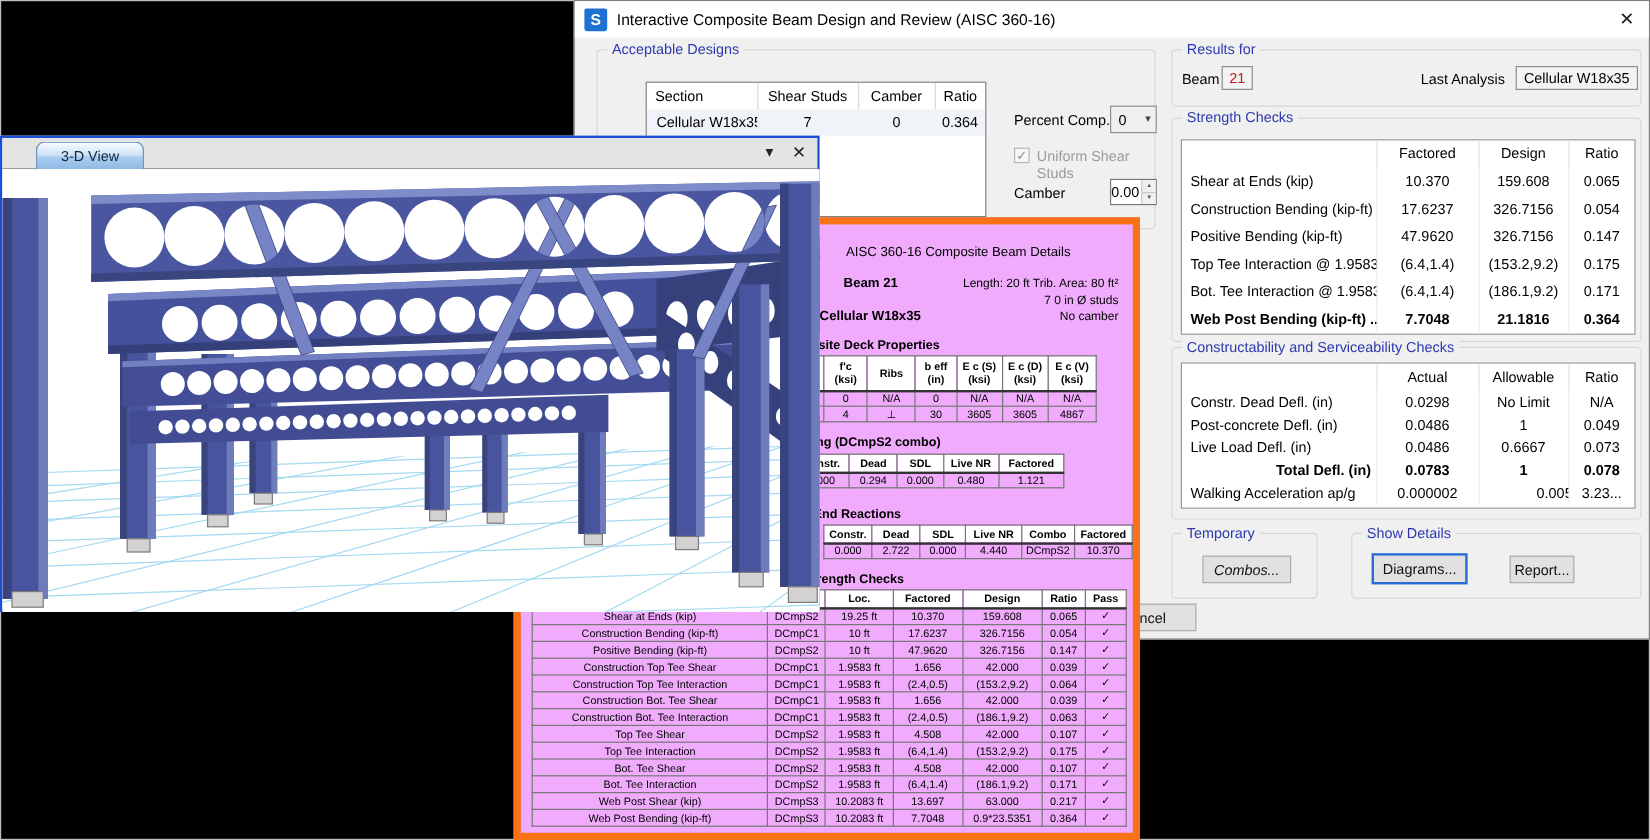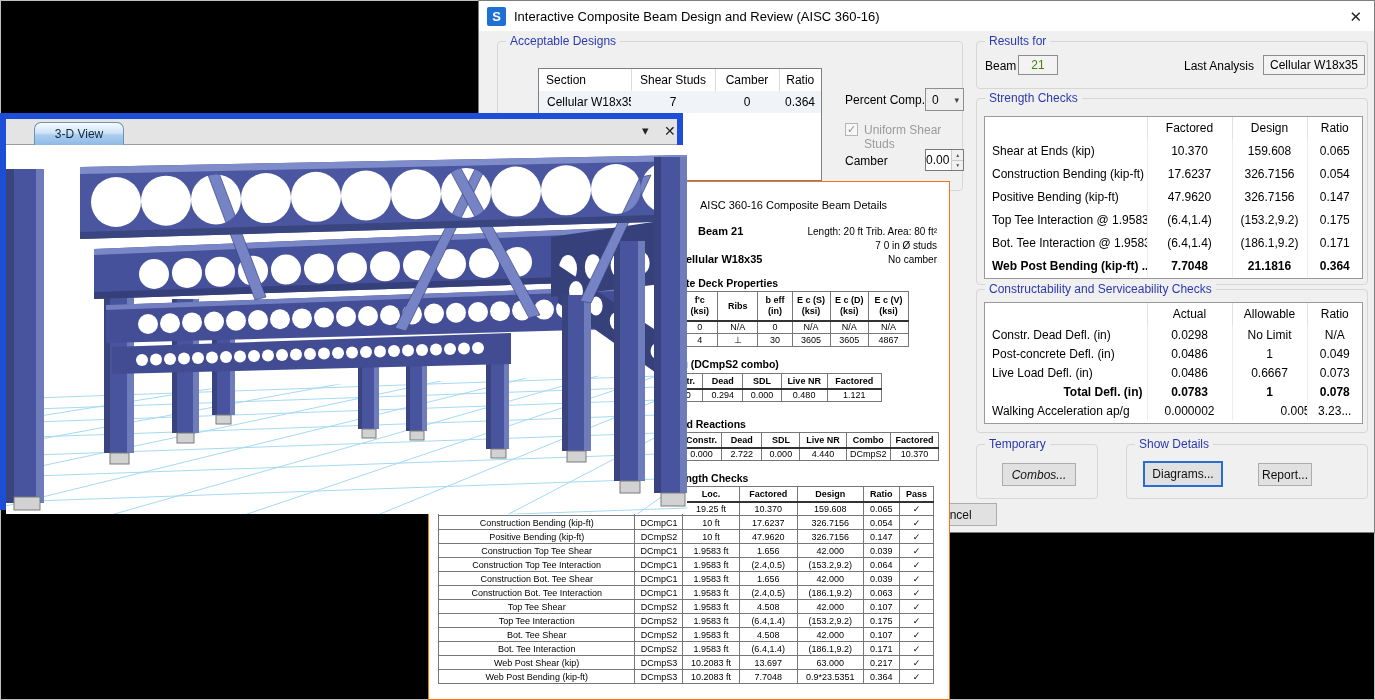--- a/index.html
+++ b/index.html
@@ -59,41 +59,41 @@
   .dlg-tbl td { font-size:12px; border-left:1px solid #ececec; padding:0 4px; }
   .dlg-tbl td:first-child { border-left:none; padding-left:7px; }
   #str-table td { height:23px; }
   #srv-table td { height:19px; }
 
   .btn { position:absolute; background:#e1e1e1; border:1px solid #adadad; font-size:12px;
          display:flex; align-items:center; justify-content:center; color:#111; }
   .btn.focused { border:2px solid #2b6cd4; }
 
   
-  #report { left:428px; top:181px; width:522px; height:519px; background:#ffffff;
-            border:1px solid #f97316; z-index:20; color:#000; }
+  #report { left:428px; top:181px; width:522px; height:519px; background:#f0abfc;
+            border:6px solid #f97316; z-index:20; color:#000; }
   #report .abs { position:absolute; }
   .rep-title { font-size:11px; }
   .rep-b { font-weight:bold; font-size:11px; }
   .rep-info { font-size:10px; }
   .rep-h { font-weight:bold; font-size:10.5px; }
   .rep-tbl th { font-weight:bold; font-size:9px; white-space:pre-line; line-height:1.15;
                 border:1px solid #777; background:#fff; }
   .rep-tbl td { font-size:9px; text-align:center; border:1px solid #777; }
   .rep-tbl table { border:1.5px solid #333; }
   .rep-tbl thead tr { border-bottom:2px solid #333; }
   #deck-table th { height:29px; }
   #deck-table td, #load-table td, #reac-table td { height:13px; }
   #load-table th, #reac-table th, #big-table th { height:15px; }
   #big-table td { height:14px; font-size:9px; }
   .rep-right { text-align:right; }
 
   
   #viewer { left:0; top:113px; width:683px; height:397px; background:#fff;
-            border:6px solid #1d4ed8; z-index:30;text-decoration:underline; }
+            border:2px solid #1d4ed8; z-index:30;text-decoration:underline; }
   #viewer .vtitle { height:26px; background:#e4e4e4; border-bottom:1px solid #9c9c9c;
             position:relative; }
   .vtab { position:absolute; left:28px; top:3px; width:90px; height:23px;
           background:linear-gradient(#f7fbff,#cfe3f6 45%,#a9cdf0 55%,#8fb9e4);
           border:1px solid #6e93b7; border-bottom:none; border-radius:7px 7px 0 0;
           font-size:12px; color:#10273d; display:flex; align-items:center; justify-content:center; }
   .vbtn { position:absolute; top:5px; font-size:13px; color:#222; line-height:1; }
   #viewport { position:absolute; left:0; top:26px; width:681px; height:369px; background:#fff; }
 </style>
 </head>
@@ -151,21 +151,21 @@
         <span class="spin-btns">
           <span>▲</span>
           <span>▼</span>
         </span>
       </div>
     </div>
 
     <div class="group" style="left:497px; top:40px; width:392px; height:48px;">
       <div class="glabel">Results for</div>
       <div class="ctl-label" style="left:8px; top:17px;">Beam</div>
-      <div class="valbox" style="left:41px; top:13px; width:40px; color:#4d7c0f;">21</div>
+      <div class="valbox" style="left:41px; top:13px; width:26px; color:#b91c1c;">21</div>
       <div class="ctl-label" style="left:207px; top:17px;">Last Analysis</div>
       <div class="valbox" style="left:286px; top:13px; width:102px;">Cellular W18x35</div>
     </div>
 
     <div class="group" style="left:497px; top:97px; width:392px; height:187px;">
       <div class="glabel">Strength Checks</div>
       <div id="str-table" class="tbl dlg-tbl" style="left:7px; top:17px; width:379px; height:163px;">
           <table>
             <colgroup>
               <col style="width: 162px;">

